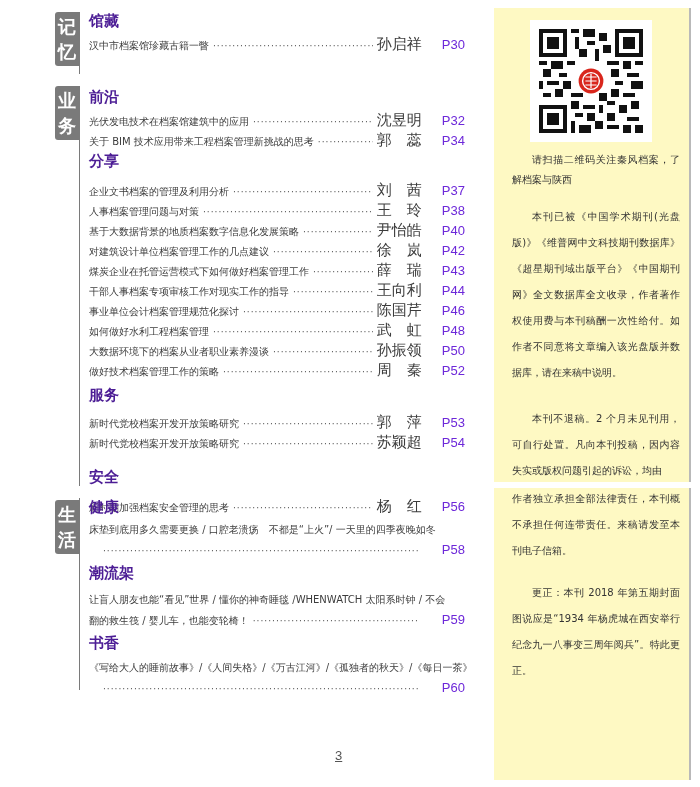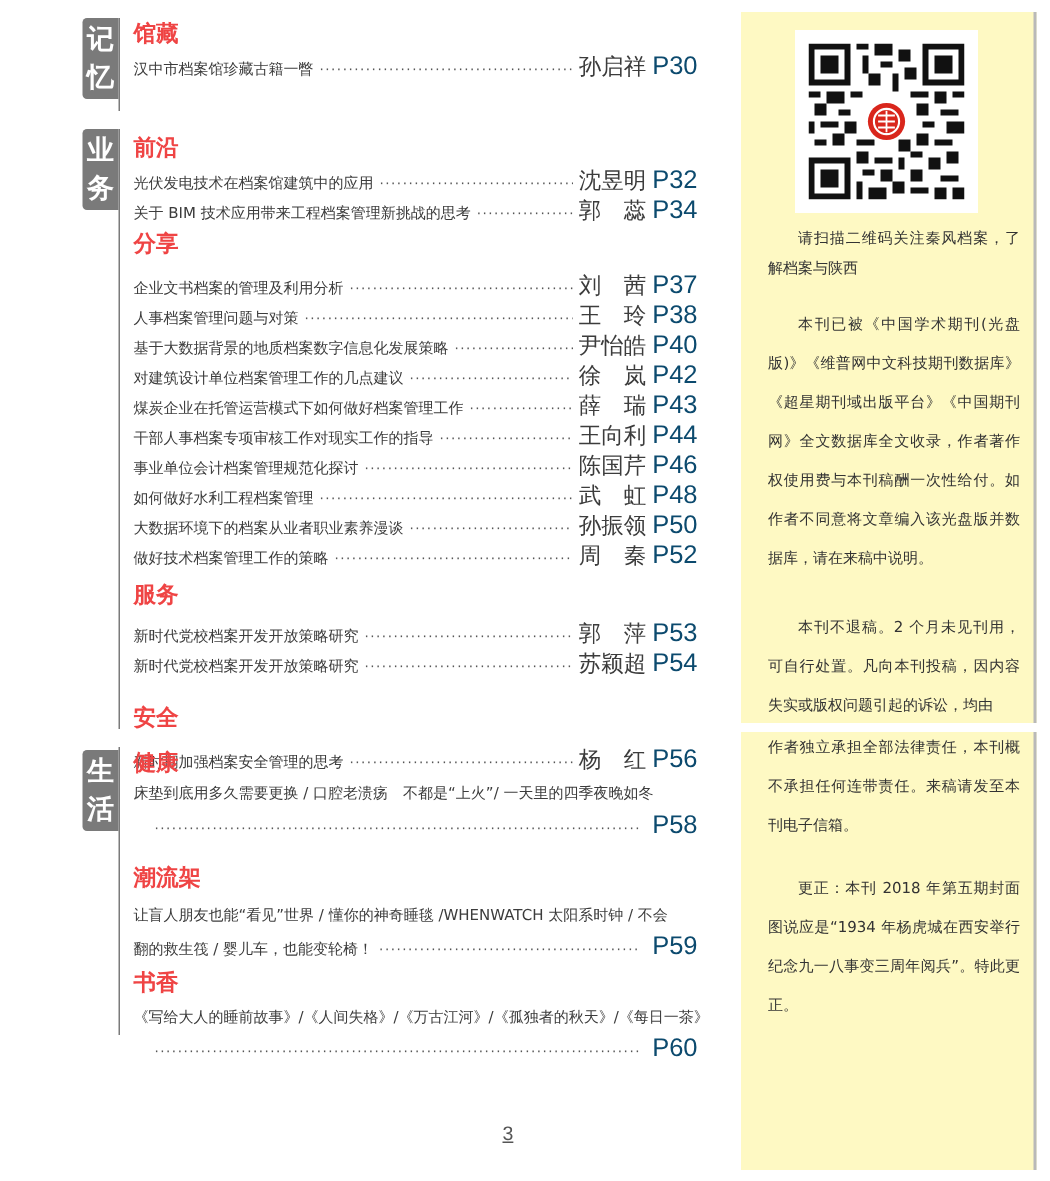--- a/index.html
+++ b/index.html
@@ -8,28 +8,28 @@
 
     
     .toc { position: absolute; left: 0; top: 0; width: 480px; height: 787px; }
     .block { position: absolute; left: 55px; width: 410px; }
     .badge { position: absolute; left: 0; width: 24px; background: #7a7a7a; color: #fff;
              border-radius: 3px 0 0 3px; font-family: "DejaVu Serif", serif; font-weight: bold;
              font-size: 18px; line-height: 25px; text-align: center; padding: 2px 0; }
     .badge span { display: block; }
     .vline { position: absolute; left: 24px; width: 1px; background: #7a7a7a; }
     .content { position: absolute; left: 34px; right: 0; }
-    .sec-title { font-family: Liberation Serif, serif; font-weight: bold; font-size: 15px;
-                 color: #ef4444; height: 22px; line-height: 22px; margin: 0; }
+    .sec-title { font-family: Liberation Mono, monospace; font-weight: bold; font-size: 15px;
+                 color: #4c1d95; height: 22px; line-height: 22px; margin: 0; }
     .row { display: flex; align-items: baseline; font-size: 10px; height: 20px; line-height: 20px; color: #3c3c3c; }
     .row .t { white-space: nowrap; text-align: right; }
     .row .dots { flex: 1; overflow: hidden; white-space: nowrap; color: #555; margin: 0 4px; letter-spacing: 1px; font-size: 9px; }
     .row .dots::after { content: "·······································································································································"; }
     .row .a { white-space: nowrap; font-size: 15px; }
-    .row .p { white-space: nowrap; font-family: "Liberation Sans", sans-serif; font-size: 17px; margin-left: 4px; color: #0c4a6e; }
+    .row .p { white-space: nowrap; font-family: "Liberation Sans", sans-serif; font-size: 13px; margin-left: 20px; color: #6d28d9; }
     .multi .line1 { font-size: 10px; height: 20px; line-height: 20px; color: #3c3c3c; white-space: nowrap; }
     .multi .row { padding-left: 10px; }
 
     
     .panel { position: absolute; left: 494px; top: 8px; width: 197px; height: 772px;
              background: #fef9c3; border-right: 2px solid #b9b9b9; box-sizing: border-box; }
     .panel-gap { position: absolute; left: 484px; top: 482px; width: 216px; height: 6px; background: #ffffff; }
     .qr { position: absolute; left: 36px; top: 12px; width: 122px; height: 122px; background: #fff; }
     .qr svg { position: absolute; left: 9px; top: 9px; }
     .ptext { position: absolute; left: 18px; width: 168px; font-size: 10px; color: #333;
@@ -179,21 +179,21 @@
     </div>
     <div class="vline" style="top:0;height:192px;"></div>
     <div class="content multi" style="top:0;">
       <div class="sec-title">健康</div>
       <div class="line1">床垫到底用多久需要更换 / 口腔老溃疡　不都是“上火”/ 一天里的四季夜晚如冬</div>
       <div class="row">
         <span class="dots"></span>
         <span class="p">P58</span>
       </div>
 
-      <div class="sec-title" style="margin-top:15px;">潮流架</div>
+      <div class="sec-title" style="margin-top:4px;">潮流架</div>
       <div style="height:4px"></div>
       <div class="line1">让盲人朋友也能“看见”世界 / 懂你的神奇睡毯 /WHENWATCH 太阳系时钟 / 不会</div>
       <div class="row" style="padding-left:0;">
         <span class="t">翻的救生筏 / 婴儿车，也能变轮椅！</span>
         <span class="dots"></span>
         <span class="p">P59</span>
       </div>
 
       <div class="sec-title" style="margin-top:4px;">书香</div>
       <div style="height:2px"></div>

